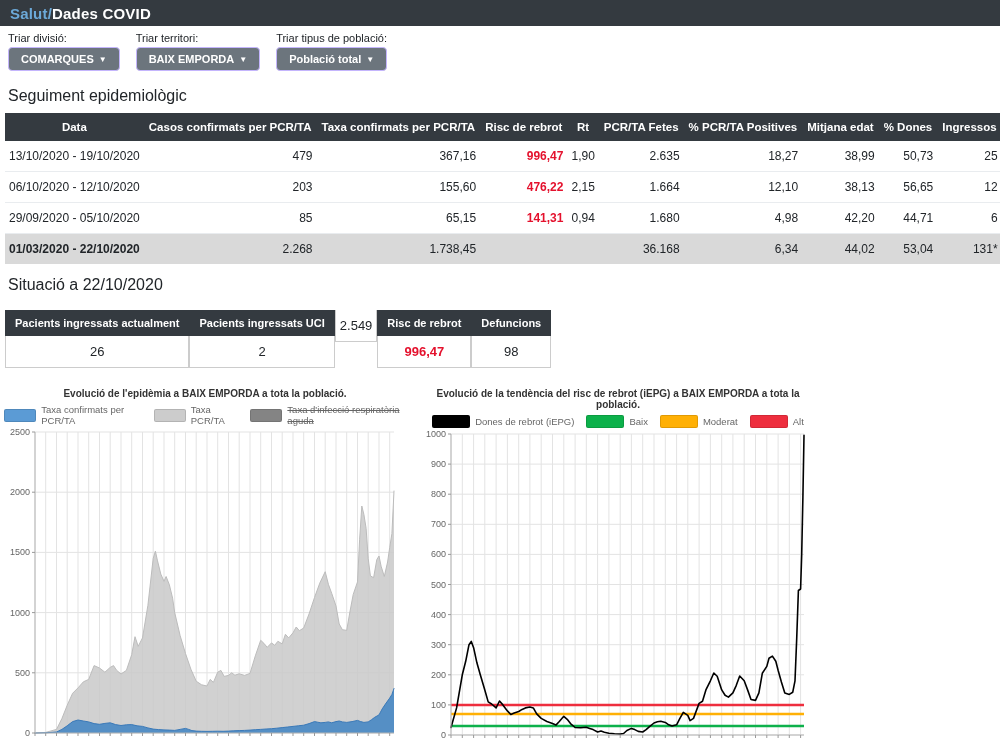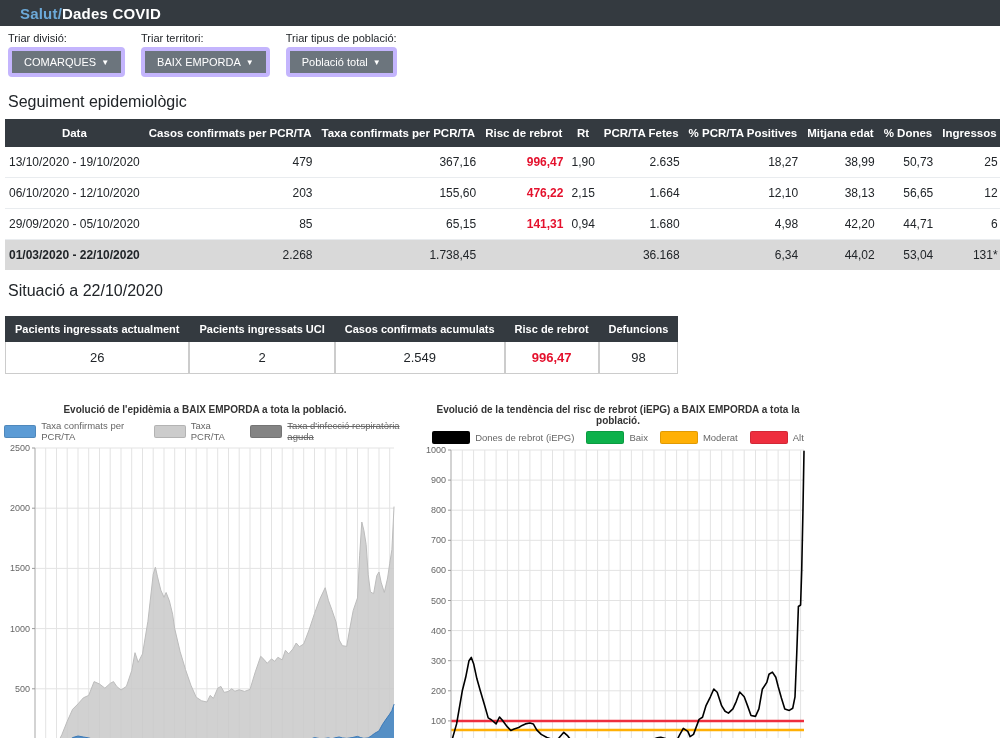--- a/index.html
+++ b/index.html
@@ -1,25 +1,25 @@
 <!DOCTYPE html>
 <html><head>
 <meta charset="utf-8">
 <style>
   html,body{margin:0;padding:0;background:#fff;}
   body{width:1000px;font-family:"Liberation Sans",sans-serif;color:#212529;font-size:12px;}
   
-  .navbar{background:#343a40;height:26px;display:flex;align-items:center;padding:0 20px;}
+  .navbar{background:#343a40;height:26px;display:flex;align-items:center;padding:0 10px;}
   .brand{font-size:15px;font-weight:700;letter-spacing:.2px;}
   .brand .salut{color:#6ca9d8;}
   .brand .dades{color:#ffffff;}
   
   .filters{display:flex;gap:16px;padding:6px 8px 4px;}
   .fgroup label{display:block;font-size:11px;color:#212529;margin-bottom:3px;}
-  .fbtn{background:#6c757d;color:#fff;font-size:11px;font-weight:400;border:4px solid #c4b5fd;
+  .fbtn{background:#6c757d;color:#fff;font-size:11px;font-weight:700;border:1px solid #c4b5fd;
         border-radius:4px;padding:5px 12px;cursor:pointer;font-family:inherit;}
   .fbtn .caret{font-size:8px;margin-left:5px;vertical-align:1px;}
   
   .section-title{font-size:16px;font-weight:500;margin:12px 8px 8px;color:#212529;}
   
   table.epi{border-collapse:collapse;margin:0 5px;width:990px;}
   table.epi th{background:#343a40;color:#fff;font-size:11.5px;font-weight:700;text-align:center;
                padding:8px 5px;white-space:nowrap;}
   table.epi td{font-size:12px;text-align:right;padding:8px 4px;border-top:1px solid #e9ecef;white-space:nowrap;}
   table.epi tbody tr:first-child td{border-top:none;}
@@ -30,21 +30,21 @@
   .cards{display:flex;gap:0;margin:16px 5px 0;}
   .card{display:flex;flex-direction:column;}
   .card .chead{background:#343a40;color:#fff;font-size:11px;font-weight:700;text-align:center;padding:7px 10px;white-space:nowrap;}
   .card .cval{border:1px solid #ccc;border-top:none;background:#fff;text-align:center;font-size:13px;padding:8px 4px;}
   .card .cval.red{color:#e4112d;font-weight:700;}
   
   .charts{display:flex;margin-top:18px;}
   .chart-block{display:flex;flex-direction:column;}
   .chart-block.left{width:402px;margin-left:4px;}
   .chart-block.right{width:396px;margin-left:14px;}
-  .ctitle{font-size:10px;font-weight:700;color:#333;text-align:center;margin-top:12px;}
+  .ctitle{font-size:10px;font-weight:700;color:#333;text-align:center;margin-top:2px;}
   .clegend{display:flex;justify-content:center;align-items:center;gap:12px;margin:5px 0 1px;font-size:9.5px;color:#666;}
   .legend-item{display:inline-flex;align-items:center;cursor:pointer;}
   .legend-item .sw{display:inline-block;width:36px;height:11px;margin-right:5px;border-radius:2px;border:1px solid rgba(0,0,0,.12);}
   .legend-item.disabled .lt{text-decoration:line-through;}
   svg{display:block;}
 </style>
 </head>
 <body>
 
 <div class="navbar">
@@ -146,21 +146,20 @@
 <div class="cards" id="cards">
     <div class="card">
       <div class="chead">Pacients ingressats actualment</div>
       <div class="cval">26</div>
     </div>
     <div class="card">
       <div class="chead">Pacients ingressats UCI</div>
       <div class="cval">2</div>
     </div>
     <div class="card">
-      <div class="chead">Casos confirmats acumulats</div>
       <div class="cval">2.549</div>
     </div>
     <div class="card">
       <div class="chead">Risc de rebrot</div>
       <div class="cval red">996,47</div>
     </div>
     <div class="card">
       <div class="chead">Defuncions</div>
       <div class="cval">98</div>
     </div>

